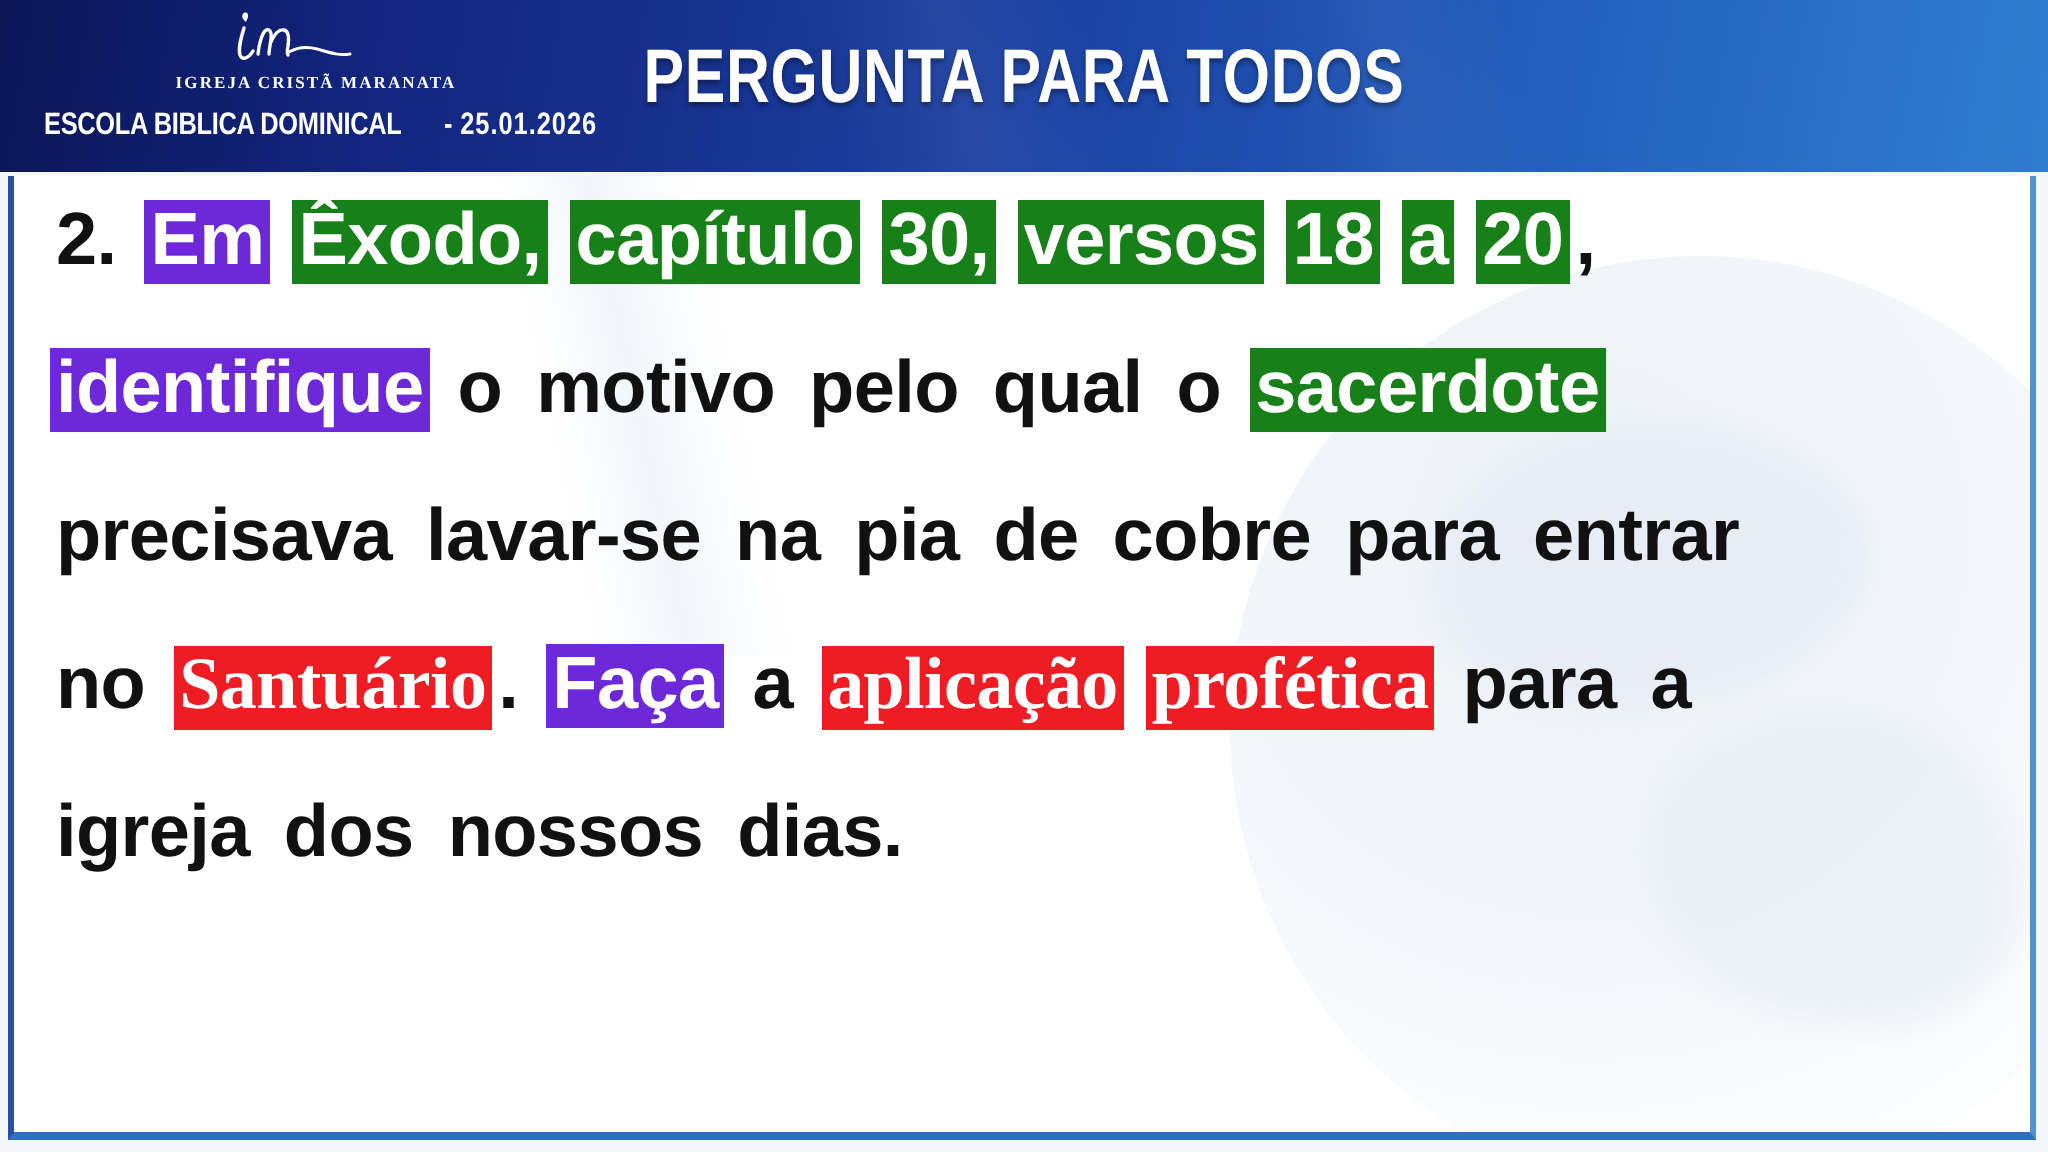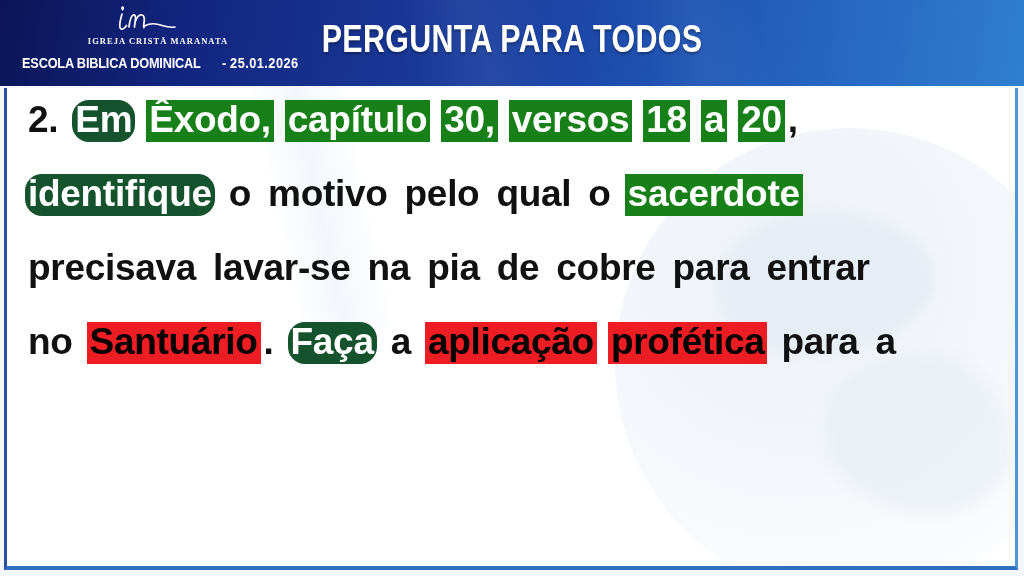--- a/index.html
+++ b/index.html
@@ -177,22 +177,22 @@
     white-space: nowrap;
     margin-bottom: 25px;
     height: 49px;
   }
   .w {
     display: inline-block;
     vertical-align: baseline;
     padding: 1px 3px 3px 3px;
   }
   .hl-green  { background: #188018; color: #ffffff; }
-  .hl-navy   { background: #14532d; color: #ffffff; border-radius: 17px; }
-  .hl-red    { background: #ee1d24; color: #000000; }
+  .hl-navy   { background: #6d28d9; color: #ffffff; }
+  .hl-red    { background: #ee1d24; color: #ffffff; font-family: Liberation Serif, serif; }
   .plain     { background: transparent; color: #111111; }
   .u { text-decoration-thickness: 3px;
        text-underline-offset: 4px; }
   .sp { display: inline-block; width: 11px; }
   .sp-wide { display: inline-block; width: 18px; }
 </style>
 </head>
 <body>
 
 <div class="slide">
@@ -223,15 +223,16 @@
 
   <div class="panel">
     <div class="globe"></div>
     <div class="sheen"></div>
 
     <div class="body-text" id="question-body">
         <span class="line"><span class="w plain">2.</span><span class="sp"></span><span class="w hl-navy">Em</span><span class="sp"></span><span class="w hl-green">Êxodo,</span><span class="sp"></span><span class="w hl-green">capítulo</span><span class="sp"></span><span class="w hl-green">30,</span><span class="sp"></span><span class="w hl-green">versos</span><span class="sp"></span><span class="w hl-green">18</span><span class="sp"></span><span class="w hl-green">a</span><span class="sp"></span><span class="w hl-green">20</span><span class="w plain">,</span></span>
         <span class="line"><span class="w hl-navy">identifique</span><span class="sp"></span><span class="w plain">o</span><span class="sp"></span><span class="w plain u">motivo</span><span class="sp"></span><span class="w plain">pelo</span><span class="sp"></span><span class="w plain">qual</span><span class="sp"></span><span class="w plain">o</span><span class="sp"></span><span class="w hl-green">sacerdote</span></span>
         <span class="line"><span class="w plain">precisava</span><span class="sp"></span><span class="w plain u">lavar-se</span><span class="sp"></span><span class="w plain u">na</span><span class="sp"></span><span class="w plain u">pia</span><span class="sp"></span><span class="w plain u">de</span><span class="sp"></span><span class="w plain u">cobre</span><span class="sp"></span><span class="w plain">para</span><span class="sp"></span><span class="w plain">entrar</span></span>
         <span class="line"><span class="w plain">no</span><span class="sp"></span><span class="w hl-red">Santuário</span><span class="w plain">.</span><span class="sp"></span><span class="w hl-navy">Faça</span><span class="sp"></span><span class="w plain">a</span><span class="sp"></span><span class="w hl-red">aplicação</span><span class="sp"></span><span class="w hl-red">profética</span><span class="sp"></span><span class="w plain">para</span><span class="sp"></span><span class="w plain">a</span></span>
+        <span class="line"><span class="w plain u">igreja</span><span class="sp"></span><span class="w plain u">dos</span><span class="sp"></span><span class="w plain u">nossos</span><span class="sp"></span><span class="w plain u">dias.</span></span>
       </div>
   </div>
 </div>
 
 </body></html>

